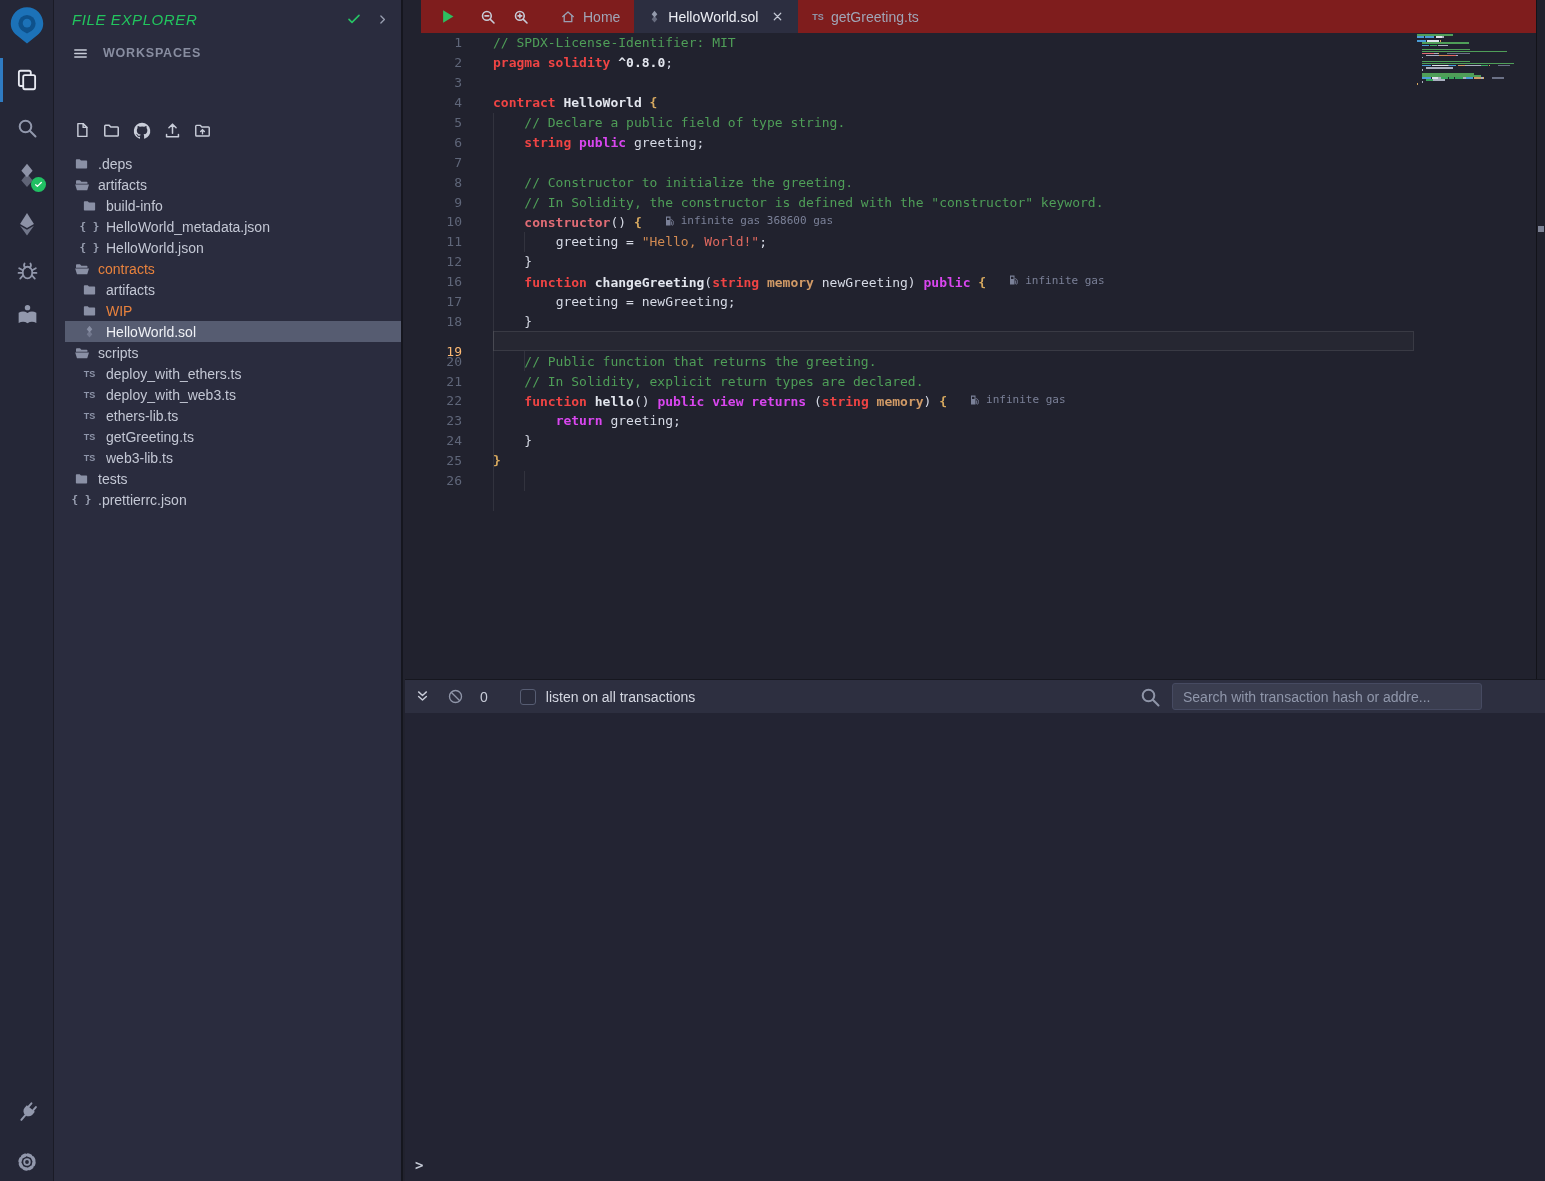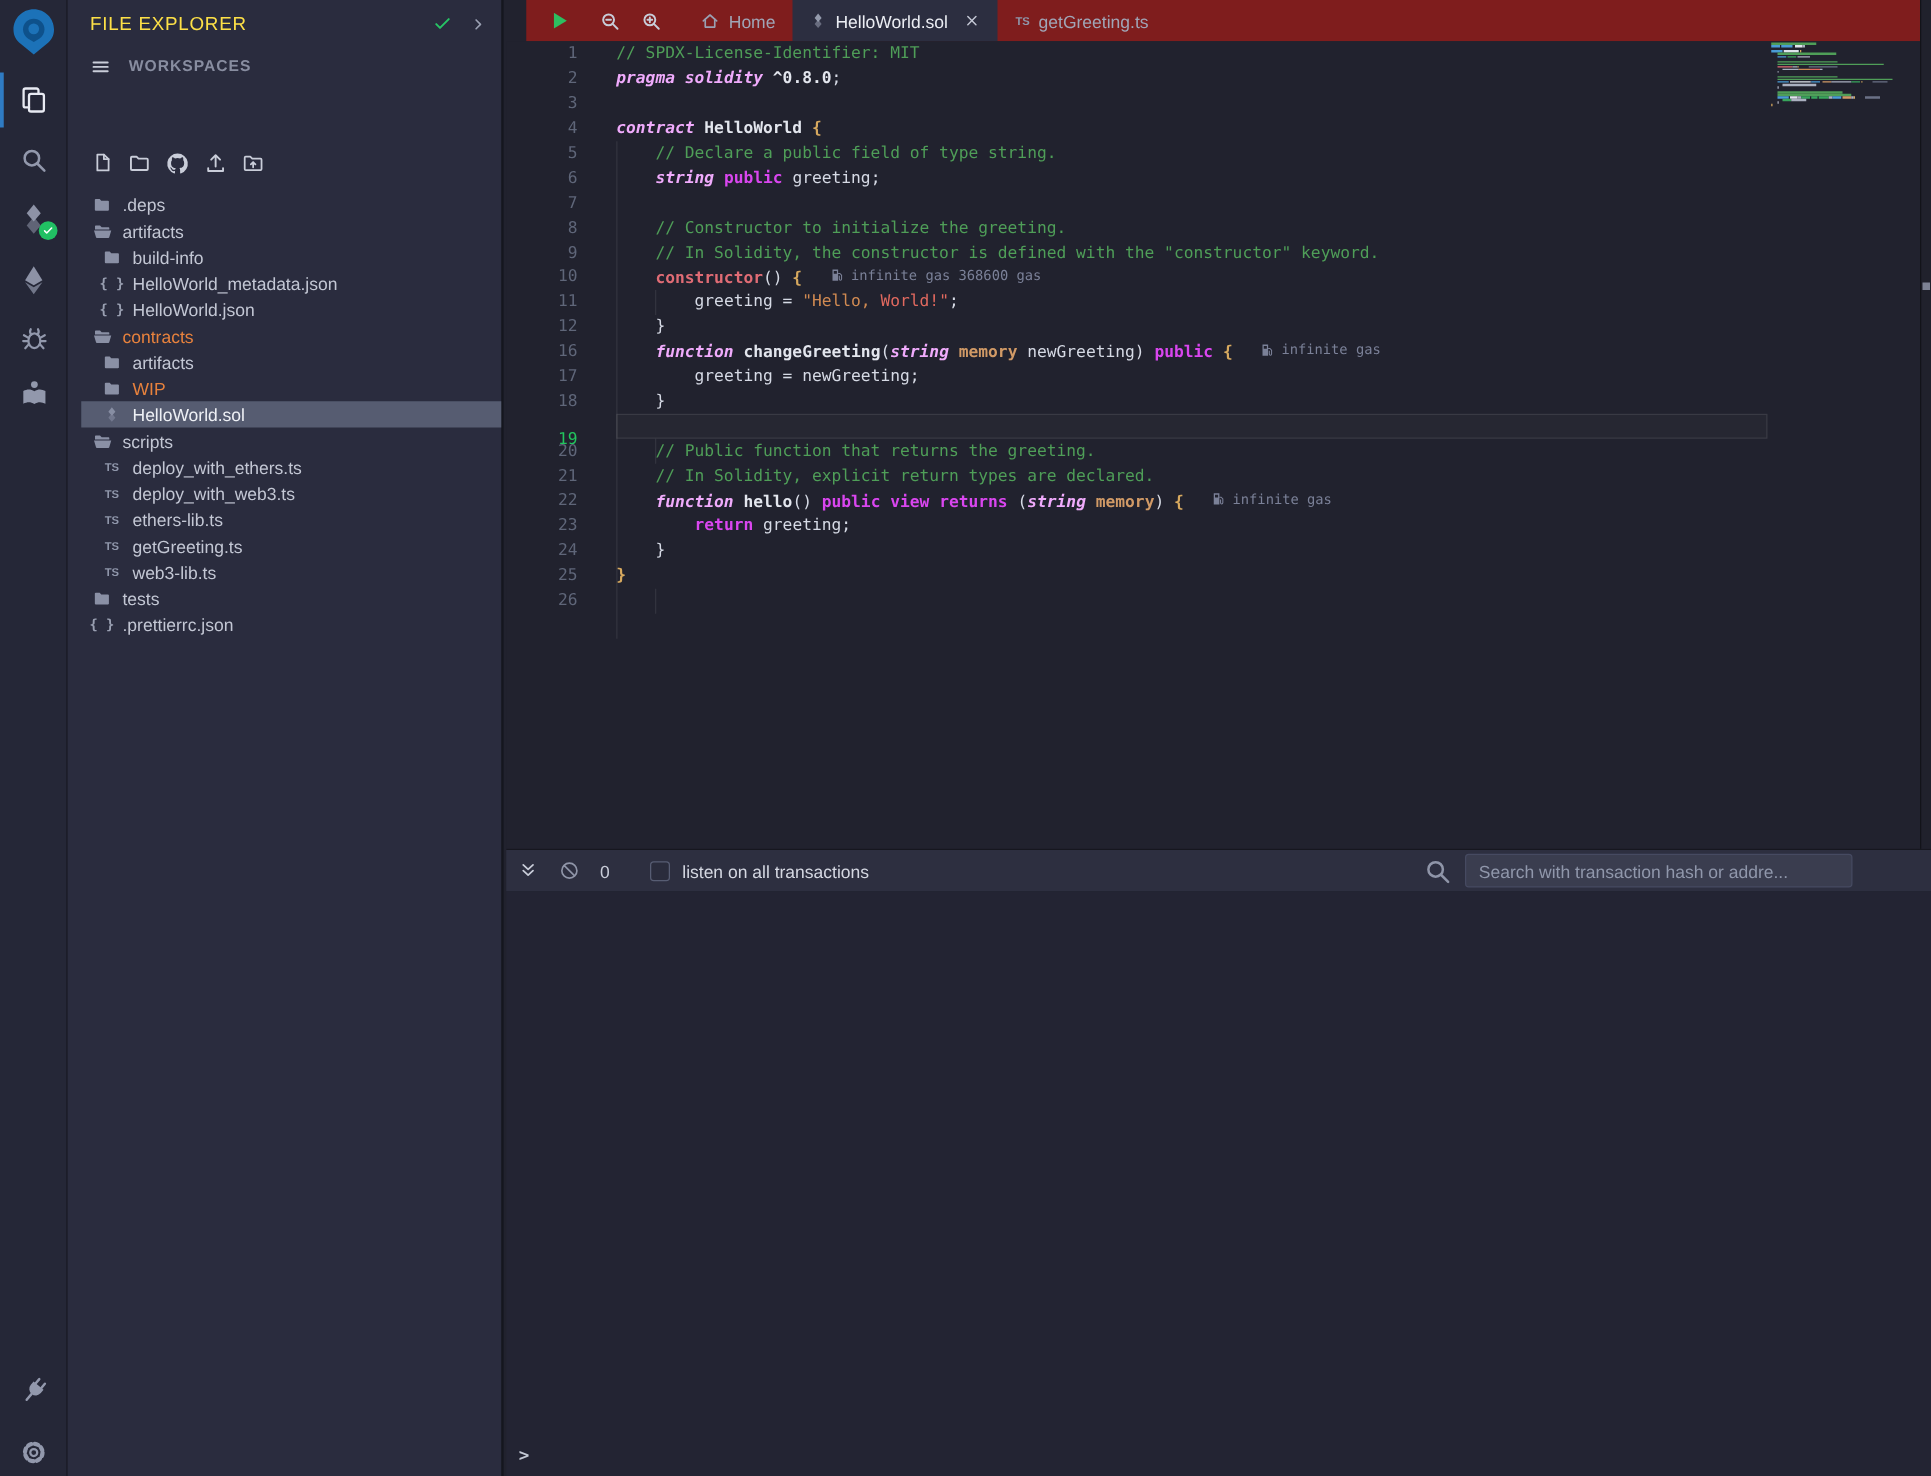--- a/index.html
+++ b/index.html
@@ -19,21 +19,21 @@
   .act-item.active { color:#e8eaf2; }
   .act-ind { position:absolute; left:0; top:58px; width:3px; height:44px; background:#2f7bc2; }
   .badge { position:absolute; right:8px; bottom:-4px; width:15px; height:15px; border-radius:50%;
     background:#21c063; display:flex; align-items:center; justify-content:center; }
 
   
   #panel { position:absolute; left:54px; top:0; width:349px; height:1181px;
     background:#2a2c3e; border-right:2px solid #15161e; }
   #panel-header { position:absolute; left:18px; right:12px; top:8px; height:22px;
     display:flex; align-items:center; }
-  #panel-title { color:#fde047; font-size:15px; letter-spacing:.6px; font-weight:500; flex:1; }
+  #panel-title { color:#22c55e; font-size:15px; letter-spacing:.6px; font-weight:500; flex:1;font-style:italic; }
   .hd-ic { color:#9aa0b2; margin-left:14px; cursor:pointer; display:flex; }
   #ws-row { position:absolute; left:18px; top:44px; height:18px; display:flex; align-items:center; gap:14px; }
   #ws-label { color:#888da0; font-size:12.5px; font-weight:bold; letter-spacing:.8px; }
   #ws-burger { color:#c9cdd9; display:flex; cursor:pointer; }
   #ws-select { position:absolute; left:18px; top:68px; width:313px; height:38px; background:#36394b;
     border-radius:5px; display:flex; align-items:center; padding:0 12px 0 18px; cursor:pointer; }
   #ws-select .lbl { color:#e4e7ee; font-size:14.5px; font-weight:500; flex:1; }
   #icon-row { position:absolute; left:19px; top:121px; display:flex; gap:11px; }
   #icon-row .fic { color:#c9cdd9; cursor:pointer; display:flex; }
 
@@ -62,25 +62,25 @@
   .tab .tic { display:flex; color:#9aa0b2; }
   .tab .closex { margin-left:6px; color:#c3c7d4; display:flex; }
 
   
   #editor { position:absolute; left:0; top:33px; width:1140px; height:646px; background:#21222e; overflow:hidden; }
   #lines { position:relative; }
   .line { position:relative; height:19.9px; display:flex; align-items:center;
     font-family:"DejaVu Sans Mono", monospace; font-size:13px; white-space:pre; }
   .ln { width:57px; flex:none; text-align:right; color:#5f6679; }
   .code { padding-left:31px; }
-  .line.cur .ln { color:#22c55e;margin-top:20px; }
+  .line.cur .ln { color:#fdba74;margin-top:20px; }
   .line.cur::after { content:''; position:absolute; left:88px; right:131px; top:0; bottom:0;
     border:1px solid rgba(255,255,255,.09); background:rgba(255,255,255,.025); }
   .tk-comment { color:#4f9e58; }
-  .tk-kw { color:#f0abfc; font-weight:bold;font-style:italic; }
+  .tk-kw { color:#ef4444; font-weight:bold; }
   .tk-green { color:#d946ef; font-weight:bold; }
   .tk-red { color:#e06c75; font-weight:bold; }
   .tk-orange { color:#d19a66; font-weight:bold; }
   .tk-str1 { color:#d08a52; }
   .tk-str2 { color:#e0695f; }
   .tk-gold { color:#d7a95f; font-weight:bold; }
   .tk-plain { color:#d6dae5; }
   .tk-type { color:#e3e6ee; font-weight:bold; }
   .tk-ver { color:#e3e6ee; font-weight:bold; }
   .gas { display:inline-flex; align-items:center; gap:5px; margin-left:22px;

